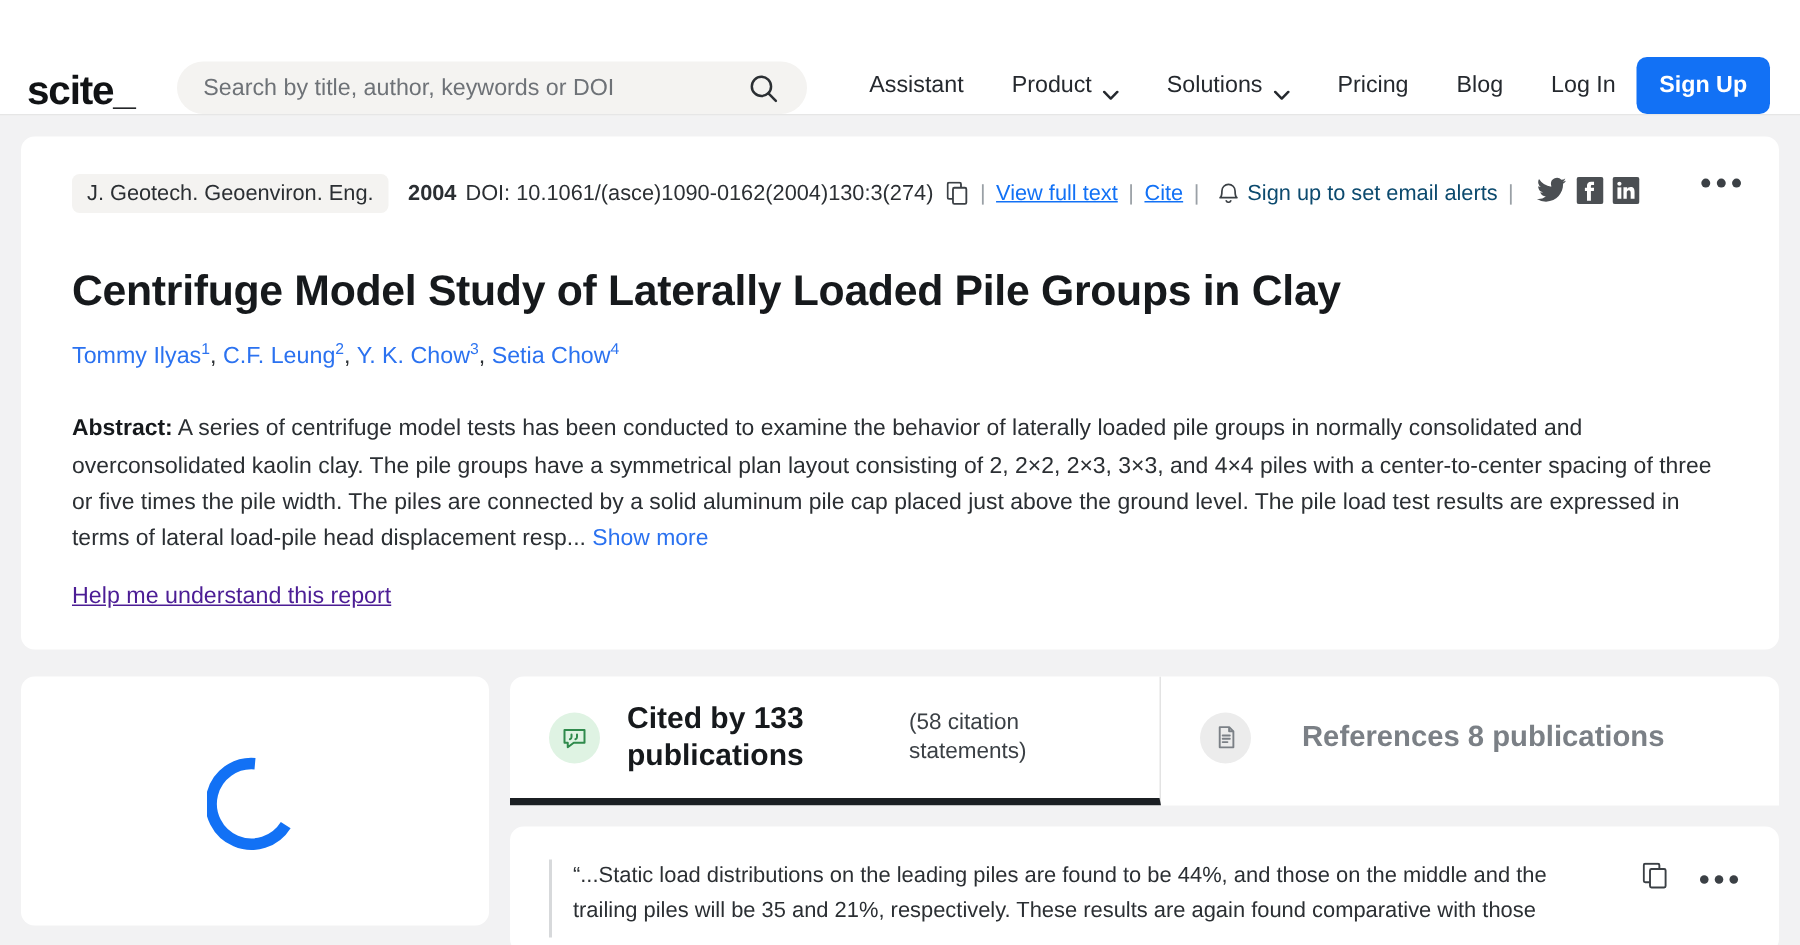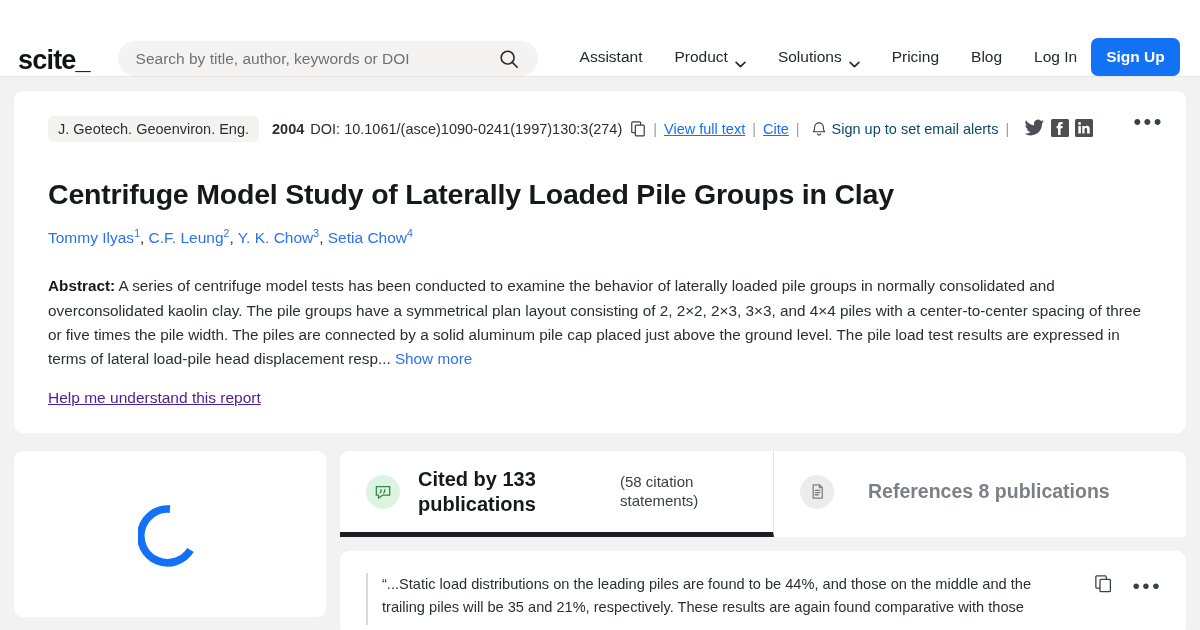--- a/index.html
+++ b/index.html
@@ -245,21 +245,21 @@
     font-weight: 700;
     color: #16191c;
     line-height: 1.22;
     max-width: 170px;
   }
   .tab-sub {
     font-size: 15px;
     color: #3b4045;
     line-height: 1.24;
     max-width: 112px;
-    margin-left: 14px;
+    margin-left: 0;
   }
   .tab-label-inactive {
     font-size: 19.5px;
     font-weight: 700;
     color: #7b8086;
     white-space: nowrap;
   }
 
   .quote-card {
     background: #ffffff;
@@ -350,21 +350,21 @@
   </div>
 </div>
 
 <div class="page">
 
   <div class="card">
 
     <div class="meta-row">
       <span class="journal-chip">J. Geotech. Geoenviron. Eng.</span>
       <span class="meta-year">2004</span>
-      <span class="meta-doi">DOI: 10.1061/(asce)1090-0241(1997)130:3(274)</span>
+      <span class="meta-doi">DOI: 10.1061/(asce)1090-0162(2004)130:3(274)</span>
 
       <span class="copy-icon">
         <svg viewBox="0 0 16 17" width="15" height="16" fill="none" stroke="#3b4045" stroke-width="1.3">
           <rect x="0.8" y="0.8" width="9.5" height="11.5" rx="1"></rect>
           <rect x="4.6" y="4.4" width="9.5" height="11.5" rx="1" fill="#ffffff"></rect>
         </svg>
       </span>
 
       <span class="meta-sep">|</span>
       <span class="meta-link">View full text</span>

